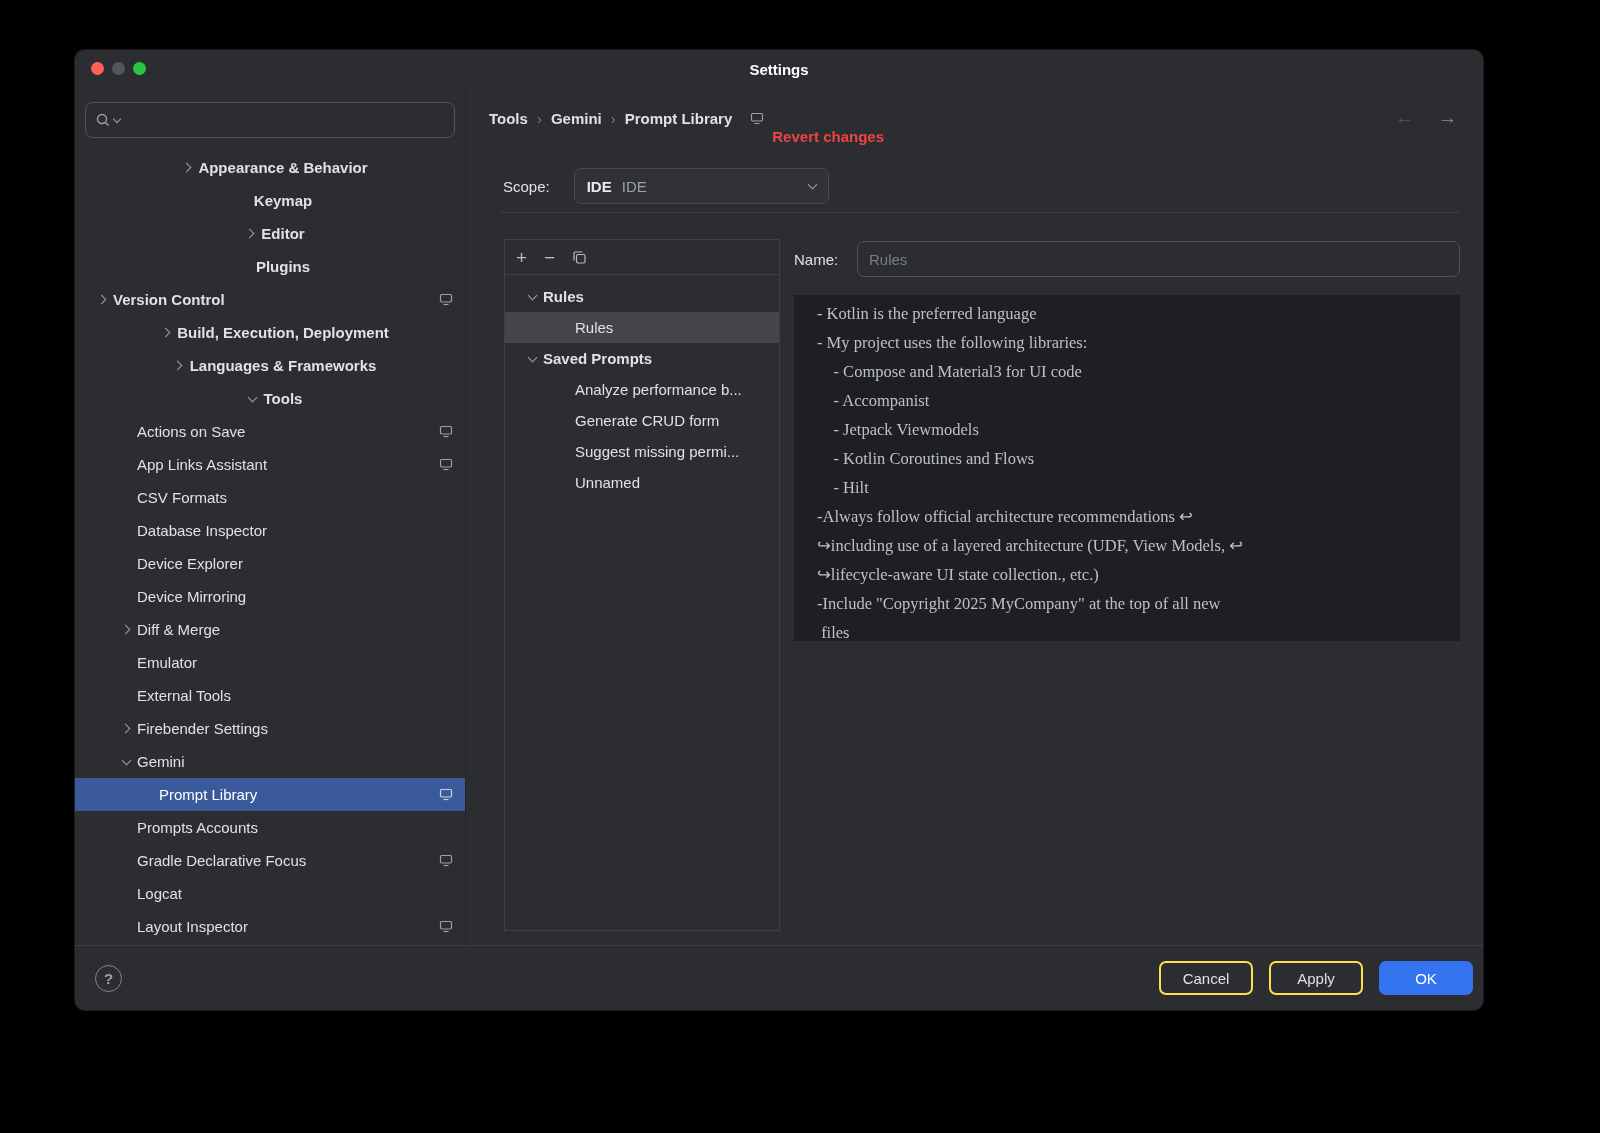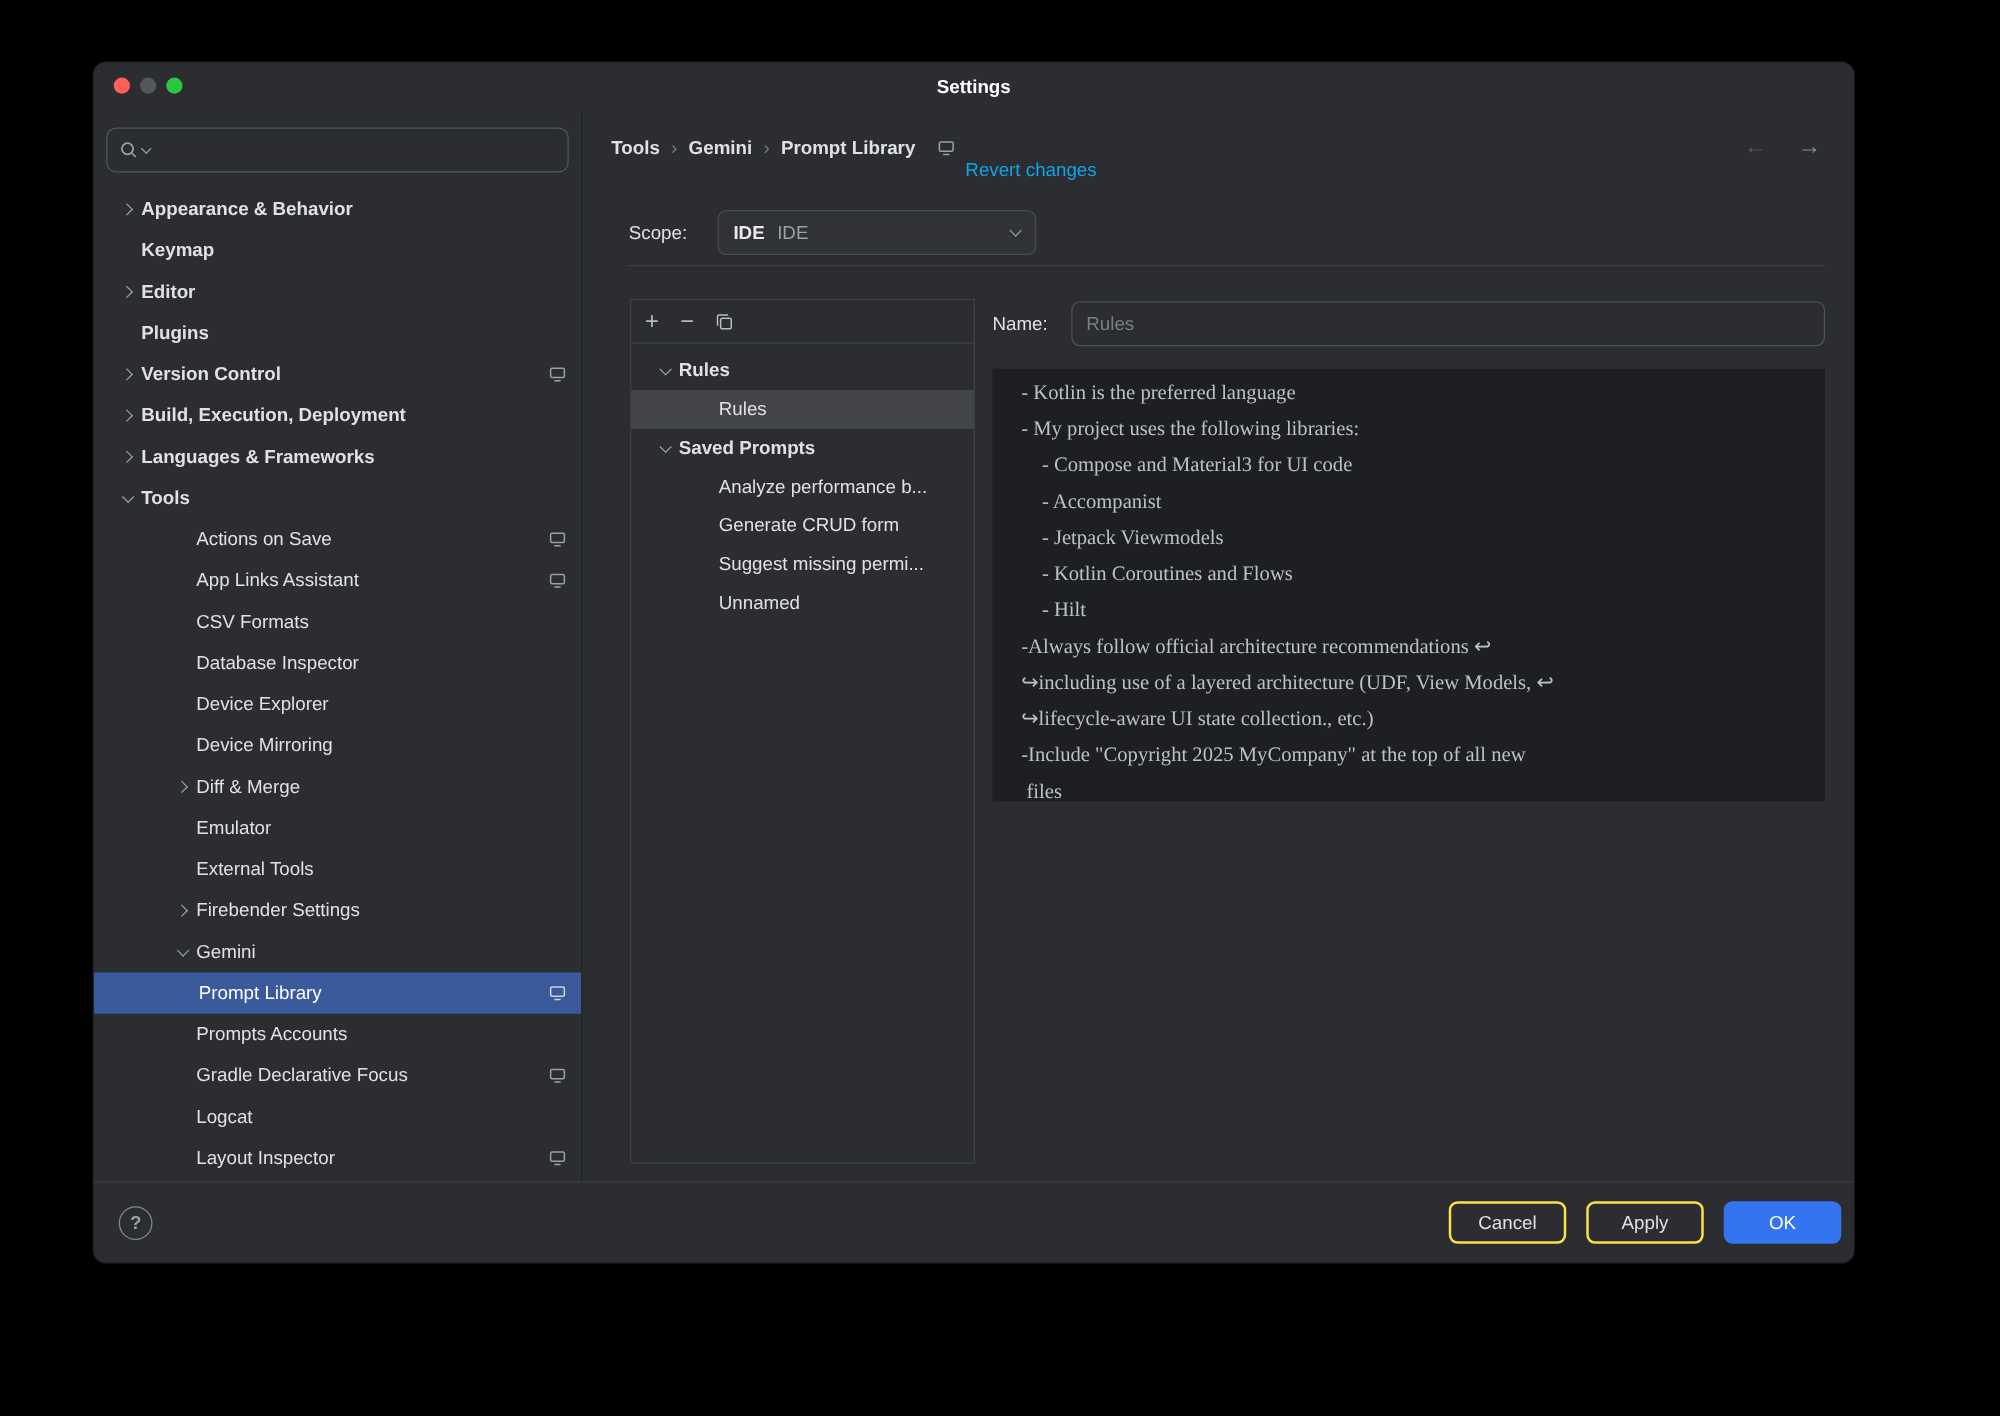--- a/index.html
+++ b/index.html
@@ -18,40 +18,40 @@
   .window-title { font-size:15px; font-weight:700; color:#ffffff; }
 
   
   .sidebar { position:absolute; left:0; top:38px; width:391px; bottom:65px; border-right:1px solid #222427; overflow:hidden; }
   .search-box { margin:14px 10px 0 10px; height:36px; border:1px solid #53565c; border-radius:8px;
                 display:flex; align-items:center; padding:0 9px; color:#9da0a8; }
   .search-caret { margin-left:3px; display:flex; align-items:center; }
   .search-caret::before { content:""; width:5px; height:5px; border-right:1.4px solid #9da0a8; border-bottom:1.4px solid #9da0a8; transform:rotate(45deg); margin-top:-2px; }
   .tree { margin-top:13px; }
   .nav-item { height:33px; display:flex; align-items:center; font-size:15px; color:#dfe1e5; padding-right:12px; cursor:default; }
-  .nav-item.lvl0 { padding-left:16px; font-weight:700; }
-  .nav-item.lvl1 { padding-left:60px; }
+  .nav-item.lvl0 { padding-left:16px; font-weight:700;justify-content:center; }
+  .nav-item.lvl1 { padding-left:40px; }
   .nav-item.lvl2 { padding-left:62px; }
   .nav-item.selected { background:#3b5a9b; color:#ffffff; }
   .chev { flex:0 0 22px; height:100%; display:flex; align-items:center; justify-content:center; }
   .chev::before { content:""; width:6px; height:6px; border-right:1.6px solid #9da0a8; border-bottom:1.6px solid #9da0a8; }
   .chev.right::before { transform:rotate(-45deg); margin-left:-2px; }
   .chev.down::before  { transform:rotate(45deg); margin-top:-3px; }
   .chev.none::before  { display:none; }
   .scope-icon { margin-left:auto; display:flex; color:#9da0a8; }
   .selected .scope-icon { color:#cfd4dc; }
   .lbl { white-space:nowrap; }
 
   
   .content { position:absolute; left:392px; top:38px; right:0; bottom:65px; padding-left:22px; }
   .breadcrumb-row { height:60px; display:flex; align-items:center; position:relative; padding-right:26px; }
   .crumb { font-weight:700; font-size:15px; cursor:default; }
   .crumb-sep { color:#787c83; padding:0 9px; font-size:15px; }
   .revert-icon { margin-left:18px; margin-right:8px; display:flex; color:#9da0a8; }
-  .revert-link { color:#0ea5e9; font-size:15px; font-weight:400; cursor:default;margin-top:36px; }
+  .revert-link { color:#ef4444; font-size:15px; font-weight:700; cursor:default;margin-top:36px; }
   .nav-arrows { position:absolute; right:26px; top:0; height:100%; display:flex; align-items:center; gap:24px; font-size:19px; }
   .arrow-back { color:#56585d; }
   .arrow-fwd  { color:#8a8e94; }
 
   .scope-row { height:52px; margin-top:12px; display:flex; align-items:center; padding-left:14px; gap:24px; }
   .scope-label { font-size:15px; }
   .dropdown { width:255px; height:36px; background:#303236; border:1px solid #484b51; border-radius:7px;
               display:flex; align-items:center; padding:0 12px; gap:10px; }
   .dd-primary { font-weight:700; font-size:15px; color:#e8eaee; }
   .dd-secondary { font-size:15px; color:#9da0a8; }

